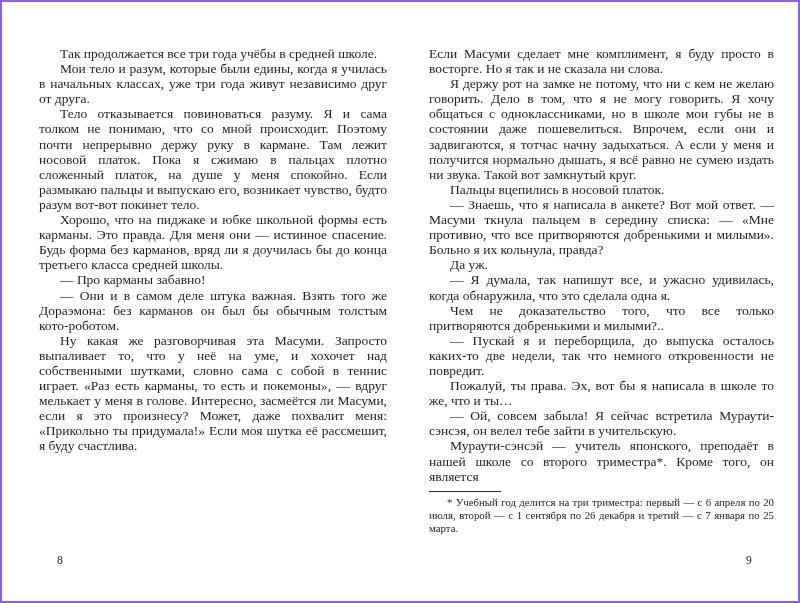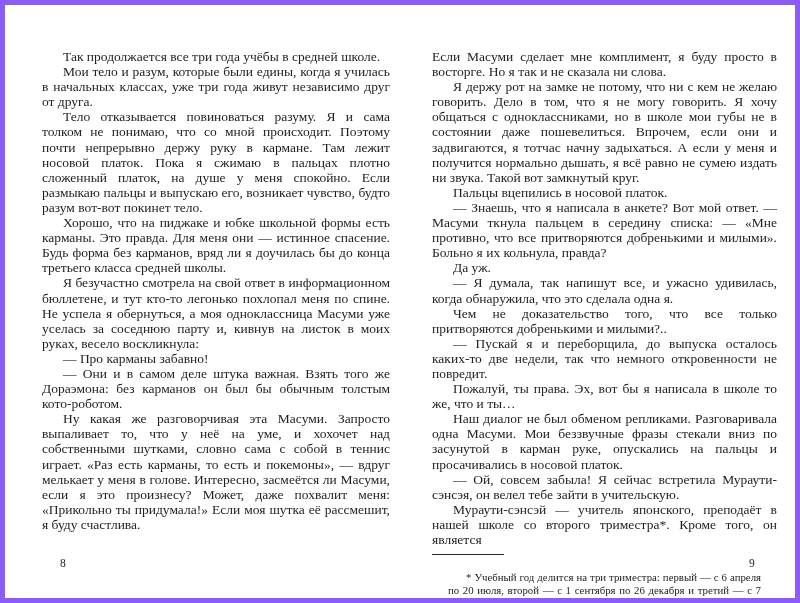--- a/index.html
+++ b/index.html
@@ -5,21 +5,21 @@
   html, body {
     margin: 0;
     padding: 0;
     background: #ffffff;
   }
   .spread {
     position: relative;
     width: 800px;
     height: 603px;
     background: #ffffff;
-    border: 5px solid #8b5cf6;
+    border: 2px solid #8b5cf6;
     box-sizing: border-box;
     overflow: hidden;
     font-family: "Liberation Serif", "DejaVu Serif", serif;
     color: #1e1e1e;
   }
   .textcol {
     position: absolute;
     top: 44px;
     font-size: 13.5px;
     line-height: 15.1px;
@@ -33,21 +33,21 @@
   }
   .para.noindent { text-indent: 0; }
   .footnote { margin-top: 7px; }
   .footnote-rule {
     width: 72px;
     height: 1px;
     background: #2a2a2a;
     margin-bottom: 4px;
   }
   .fn-text {
-    margin: 16px;
+    margin: 0;
     font-size: 10.8px;
     line-height: 13px;
     text-align: justify;
     text-indent: 18px;
   }
   .pagenum {
     position: absolute;
     top: 552px;
     font-size: 11.5px;
     color: #1e1e1e;
@@ -58,38 +58,36 @@
 </head>
 <body>
 
 <div class="spread">
 
   <div class="textcol left">
       <p class="para">Так продолжается все три года учёбы в средней школе.</p>
       <p class="para">Мои тело и разум, которые были едины, когда я училась в начальных классах, уже три года живут независимо друг от друга.</p>
       <p class="para">Тело отказывается повиноваться разуму. Я и сама толком не понимаю, что со мной происходит. Поэтому почти непрерывно держу руку в кармане. Там лежит носовой платок. Пока я сжимаю в пальцах плотно сложенный платок, на душе у меня спокойно. Если размыкаю пальцы и выпускаю его, возникает чувство, будто разум вот-вот покинет тело.</p>
       <p class="para">Хорошо, что на пиджаке и юбке школьной формы есть карманы. Это правда. Для меня они — истинное спасение. Будь форма без карманов, вряд ли я доучилась бы до конца третьего класса средней школы.</p>
-      <p class="para">Я безучастно смотрела на свой ответ в информационном бюллетене, и тут кто-то легонько похлопал меня по спине. Не успела я обернуться, а моя одноклассница Масуми уже уселась за соседнюю парту и, кивнув на листок в моих руках, весело воскликнула:</p>
       <p class="para">— Про карманы забавно!</p>
       <p class="para">— Они и в самом деле штука важная. Взять того же Дораэмона: без карманов он был бы обычным толстым кото-роботом.</p>
       <p class="para">Ну какая же разговорчивая эта Масуми. Запросто выпаливает то, что у неё на уме, и хохочет над собственными шутками, словно сама с собой в теннис играет. «Раз есть карманы, то есть и покемоны», — вдруг мелькает у меня в голове. Интересно, засмеётся ли Масуми, если я это произнесу? Может, даже похвалит меня: «Прикольно ты придумала!» Если моя шутка её рассмешит, я буду счастлива.</p>
     </div>
 
   <div class="textcol right">
     <div>
         <p class="para noindent">Если Масуми сделает мне комплимент, я буду просто в восторге. Но я так и не сказала ни слова.</p>
         <p class="para">Я держу рот на замке не потому, что ни с кем не желаю говорить. Дело в том, что я не могу говорить. Я хочу общаться с одноклассниками, но в школе мои губы не в состоянии даже пошевелиться. Впрочем, если они и задвигаются, я тотчас начну задыхаться. А если у меня и получится нормально дышать, я всё равно не сумею издать ни звука. Такой вот замкнутый круг.</p>
         <p class="para">Пальцы вцепились в носовой платок.</p>
         <p class="para">— Знаешь, что я написала в анкете? Вот мой ответ. — Масуми ткнула пальцем в середину списка: — «Мне противно, что все притворяются добренькими и милыми». Больно я их кольнула, правда?</p>
         <p class="para">Да уж.</p>
         <p class="para">— Я думала, так напишут все, и ужасно удивилась, когда обнаружила, что это сделала одна я.</p>
         <p class="para">Чем не доказательство того, что все только притворяются добренькими и милыми?..</p>
         <p class="para">— Пускай я и переборщила, до выпуска осталось каких-то две недели, так что немного откровенности не повредит.</p>
         <p class="para">Пожалуй, ты права. Эх, вот бы я написала в школе то же, что и ты…</p>
-        <p class="para">Наш диалог не был обменом репликами. Разговаривала одна Масуми. Мои беззвучные фразы стекали вниз по засунутой в карман руке, опускались на пальцы и просачивались в носовой платок.</p>
         <p class="para">— Ой, совсем забыла! Я сейчас встретила Мураути-сэнсэя, он велел тебе зайти в учительскую.</p>
         <p class="para">Мураути-сэнсэй — учитель японского, преподаёт в нашей школе со второго триместра*. Кроме того, он является</p>
       </div>
     <div class="footnote">
       <div class="footnote-rule"></div>
       <p class="fn-text">*   Учебный год делится на три триместра: первый — с 6 апреля по 20 июля, второй — с 1 сентября по 26 декабря и третий — с 7 января по 25 марта.</p>
     </div>
   </div>
 
   <div class="pagenum pn-left">8</div>

